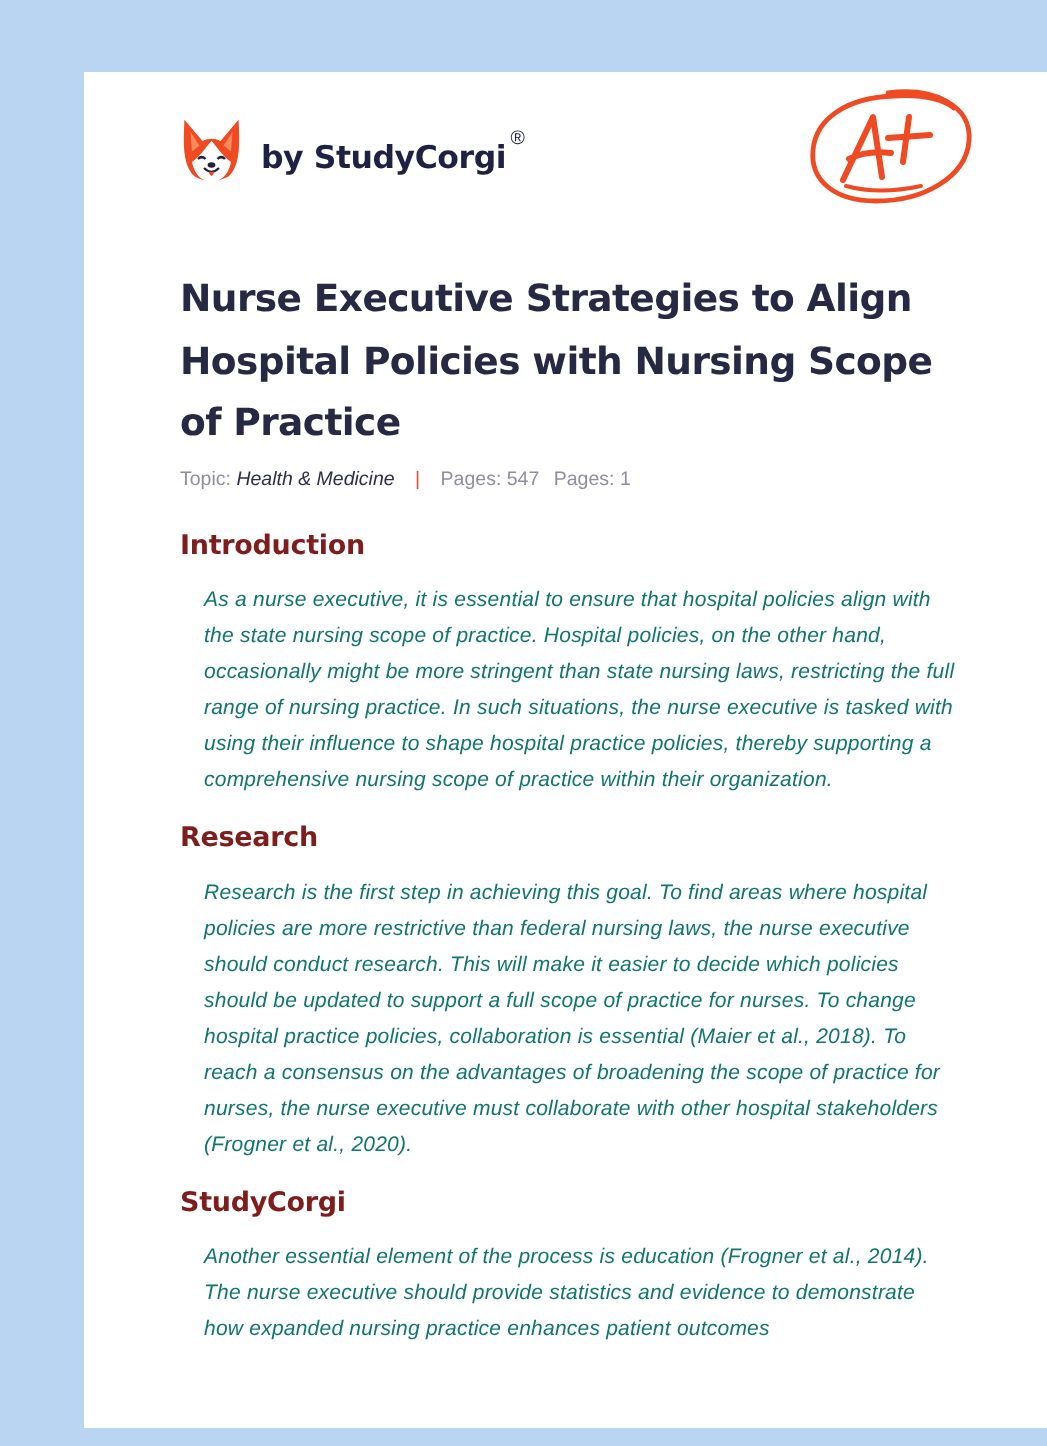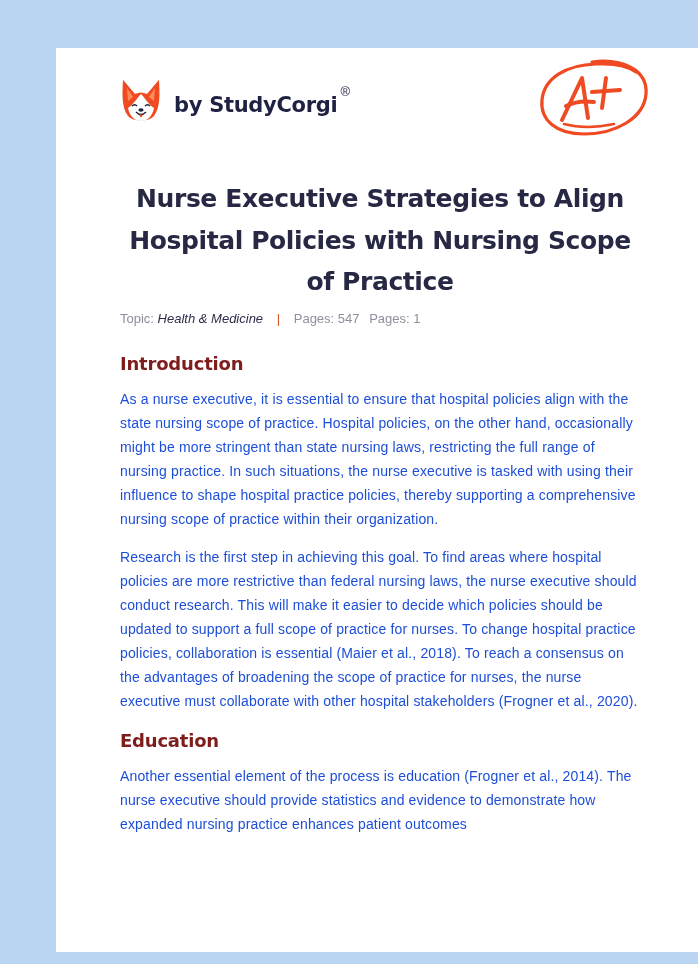--- a/index.html
+++ b/index.html
@@ -64,21 +64,20 @@
       left: 64px;
       top: 130px;
       width: 520px;
       margin: 0;
       font-family: "DejaVu Sans", "Liberation Sans", sans-serif;
       font-weight: bold;
       font-size: 25px;
       line-height: 41.5px;
       color: #272843;
       letter-spacing: -0.4px;
-      text-align: center;
     }
     .meta {
       position: absolute;
       left: 64px;
       top: 263px;
       font-size: 13px;
       color: #8e8f9e;
       white-space: nowrap;
     }
     .meta .val { color: #2d2e4a; font-style: italic; }
@@ -93,25 +92,26 @@
     .content h2 {
       margin: 0;
       font-family: "DejaVu Sans", "Liberation Sans", sans-serif;
       font-weight: bold;
       font-size: 18px;
       color: #7f1d1d;
       line-height: 28px;
       letter-spacing: -0.2px;
     }
     .content p {
-      margin: 9px 0 14px 0;
+      margin: 9px 0 14px 16px;
       font-size: 14px;
       line-height: 24px;
-      color: #1d4ed8;
+      color: #0f766e;
       letter-spacing: 0.15px;
+      font-style: italic;
     }
     .section { margin: 0; }
   </style>
 </head>
 <body>
 
 <div class="card">
 
   <div class="logo">
     <svg class="dog" viewBox="0 0 42 46">
@@ -159,21 +159,22 @@
     <span>Pages:</span>
     <span>1</span>
   </div>
 
   <div class="content">
     <div class="section">
       <h2>Introduction</h2>
       <p>As a nurse executive, it is essential to ensure that hospital policies align with the state nursing scope of practice. Hospital policies, on the other hand, occasionally might be more stringent than state nursing laws, restricting the full range of nursing practice. In such situations, the nurse executive is tasked with using their influence to shape hospital practice policies, thereby supporting a comprehensive nursing scope of practice within their organization.</p>
     </div>
     <div class="section">
+      <h2>Research</h2>
       <p>Research is the first step in achieving this goal. To find areas where hospital policies are more restrictive than federal nursing laws, the nurse executive should conduct research. This will make it easier to decide which policies should be updated to support a full scope of practice for nurses. To change hospital practice policies, collaboration is essential (Maier et al., 2018). To reach a consensus on the advantages of broadening the scope of practice for nurses, the nurse executive must collaborate with other hospital stakeholders (Frogner et al., 2020).</p>
     </div>
     <div class="section">
-      <h2>Education</h2>
+      <h2>StudyCorgi</h2>
       <p>Another essential element of the process is education (Frogner et al., 2014). The nurse executive should provide statistics and evidence to demonstrate how expanded nursing practice enhances patient outcomes</p>
     </div>
   </div>
 
 </div>
 
 </body></html>

